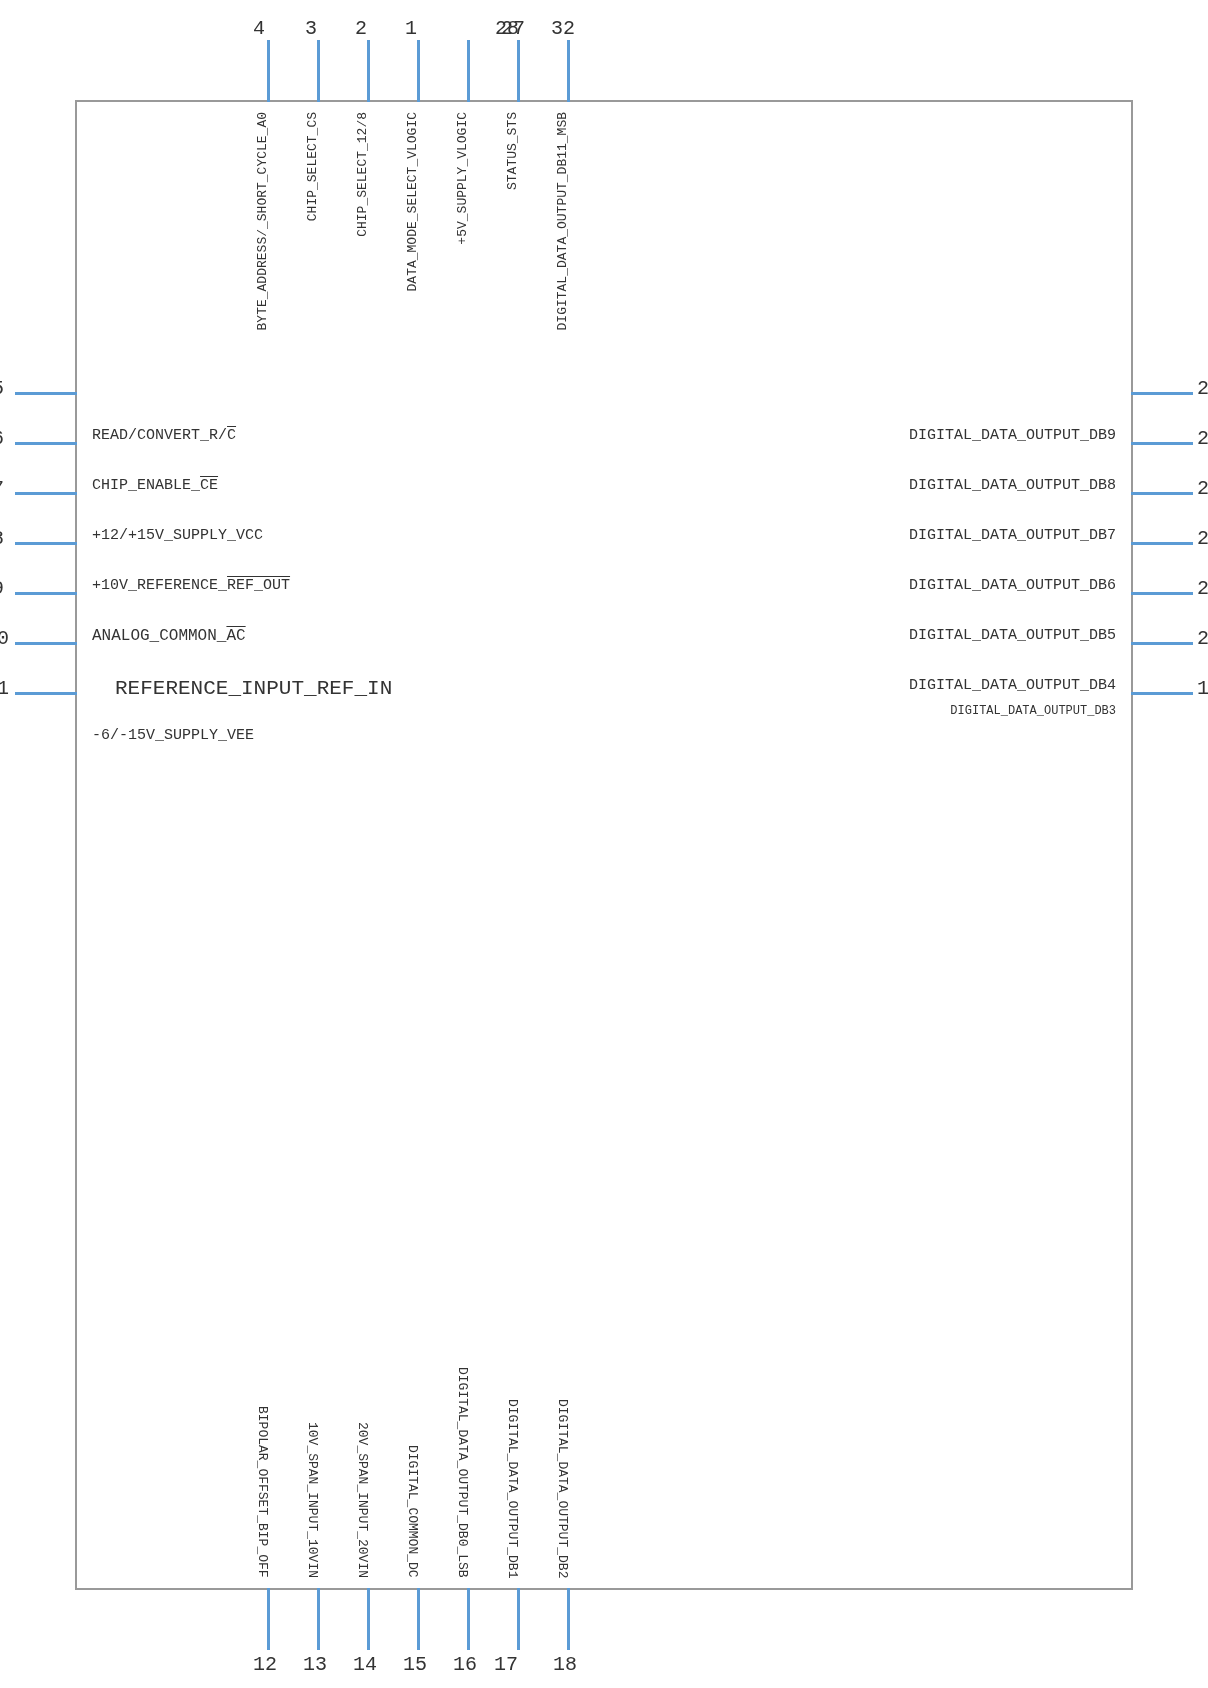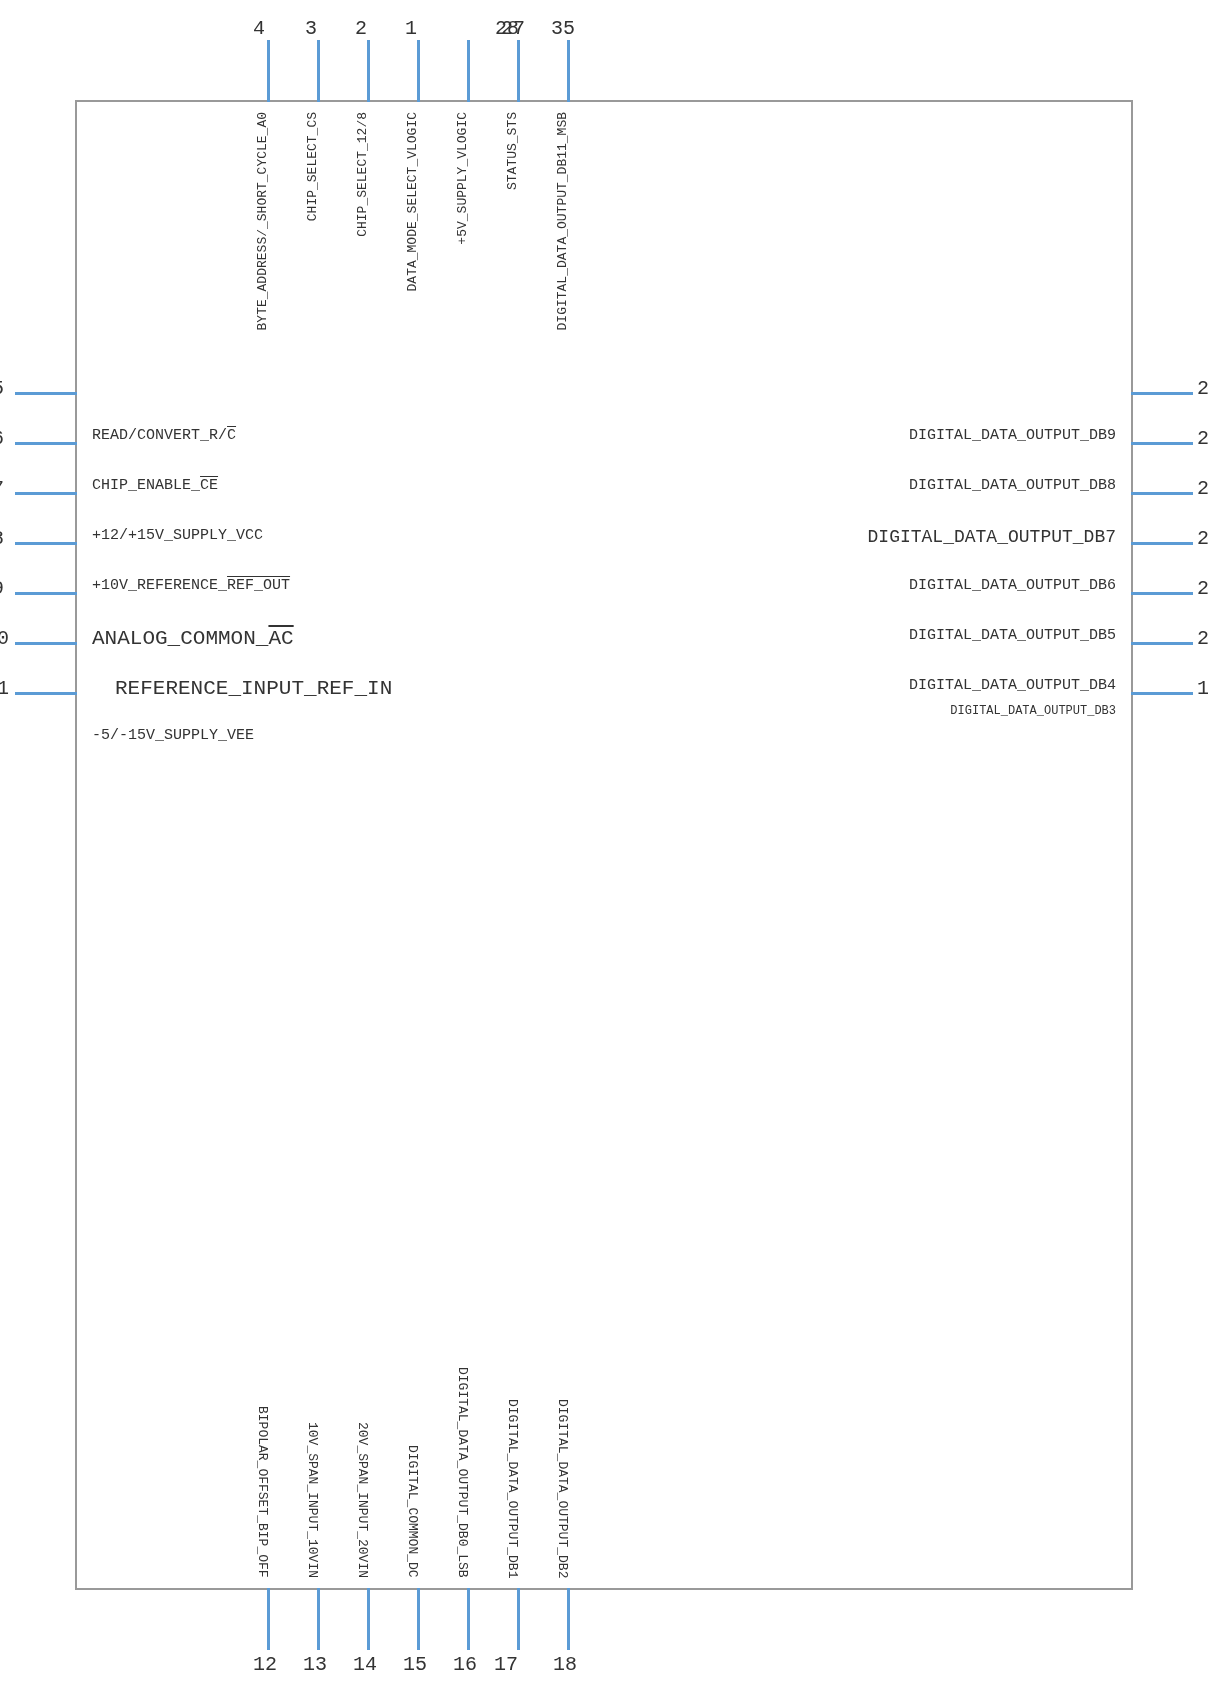--- a/index.html
+++ b/index.html
@@ -85,21 +85,21 @@
 
     <div style="position:absolute; top:-62px; left:390px; width:3px; height:62px; background:#5b9bd5;"></div>
     <div class="pin-label" style="top:-85px; left:374px;margin-left:44px;">28</div>
     <div class="signal-label signal-label-vertical" style="position:absolute; top:10px; left:378px; font-size:13px;">+5V_SUPPLY_VLOGIC</div>
 
     <div style="position:absolute; top:-62px; left:440px; width:3px; height:62px; background:#5b9bd5;"></div>
     <div class="pin-label" style="top:-85px; left:424px;">27</div>
     <div class="signal-label signal-label-vertical" style="position:absolute; top:10px; left:428px; font-size:13px;">STATUS_STS</div>
 
     <div style="position:absolute; top:-62px; left:490px; width:3px; height:62px; background:#5b9bd5;"></div>
-    <div class="pin-label" style="top:-85px; left:474px;">35</div>
+    <div class="pin-label" style="top:-85px; left:474px;">32</div>
     <div class="signal-label signal-label-vertical" style="position:absolute; top:10px; left:478px; font-size:13px;">DIGITAL_DATA_OUTPUT_DB11_MSB</div>
 
     <div style="position:absolute; bottom:-62px; left:190px; width:3px; height:62px; background:#5b9bd5;"></div>
     <div class="pin-label" style="position:absolute; bottom:-88px; left:176px;">12</div>
     <div class="signal-label signal-label-vertical" style="position:absolute; bottom:10px; left:178px; font-size:13px; writing-mode:vertical-rl; text-orientation:mixed; transform:none;">BIPOLAR_OFFSET_BIP_OFF</div>
 
     <div style="position:absolute; bottom:-62px; left:240px; width:3px; height:62px; background:#5b9bd5;"></div>
     <div class="pin-label" style="position:absolute; bottom:-88px; left:226px;">13</div>
     <div class="signal-label" style="position:absolute; bottom:10px; left:228px; font-size:13px; writing-mode:vertical-rl; text-orientation:mixed; transform:none;">10V_SPAN_INPUT_10VIN</div>
 
@@ -137,42 +137,42 @@
     <div style="position:absolute; top:440px; left:-62px; height:3px; width:62px; background:#5b9bd5;"></div>
     <div class="pin-label" style="position:absolute; top:425px; left:-85px;">8</div>
     <div class="signal-label" style="position:absolute; top:425px; left:15px; font-size:15px;">+12/+15V_SUPPLY_VCC</div>
 
     <div style="position:absolute; top:490px; left:-62px; height:3px; width:62px; background:#5b9bd5;"></div>
     <div class="pin-label" style="position:absolute; top:475px; left:-85px;">9</div>
     <div class="signal-label" style="position:absolute; top:475px; left:15px; font-size:15px;">+10V_REFERENCE_<span class="overline">REF_OUT</span></div>
 
     <div style="position:absolute; top:540px; left:-62px; height:3px; width:62px; background:#5b9bd5;"></div>
     <div class="pin-label" style="position:absolute; top:525px; left:-92px;">10</div>
-    <div class="signal-label" style="position:absolute; top:525px; left:15px; font-size:21px;">ANALOG_COMMON_<span class="overline">AC</span></div>
+    <div class="signal-label" style="position:absolute; top:525px; left:15px; font-size:16px;">ANALOG_COMMON_<span class="overline">AC</span></div>
 
     <div style="position:absolute; top:590px; left:-62px; height:3px; width:62px; background:#5b9bd5;"></div>
     <div class="pin-label" style="position:absolute; top:575px; left:-92px;">11</div>
     <div class="signal-label" style="position:absolute; top:575px; left:15px; font-size:21px;margin-left:23px;">REFERENCE_INPUT_REF_IN</div>
 
-    <div class="signal-label" style="position:absolute; top:625px; left:15px; font-size:15px;">-5/-15V_SUPPLY_VEE</div>
+    <div class="signal-label" style="position:absolute; top:625px; left:15px; font-size:15px;">-6/-15V_SUPPLY_VEE</div>
 
     <div style="position:absolute; top:290px; right:-62px; height:3px; width:62px; background:#5b9bd5;"></div>
     <div class="pin-label" style="position:absolute; top:275px; right:-90px;">25</div>
 
     <div style="position:absolute; top:340px; right:-62px; height:3px; width:62px; background:#5b9bd5;"></div>
     <div class="pin-label" style="position:absolute; top:325px; right:-90px;">24</div>
     <div class="signal-label" style="position:absolute; top:325px; right:15px; font-size:15px; text-align:right; right:15px;">DIGITAL_DATA_OUTPUT_DB9</div>
 
     <div style="position:absolute; top:390px; right:-62px; height:3px; width:62px; background:#5b9bd5;"></div>
     <div class="pin-label" style="position:absolute; top:375px; right:-90px;">23</div>
     <div class="signal-label" style="position:absolute; top:375px; right:15px; font-size:15px;">DIGITAL_DATA_OUTPUT_DB8</div>
 
     <div style="position:absolute; top:440px; right:-62px; height:3px; width:62px; background:#5b9bd5;"></div>
     <div class="pin-label" style="position:absolute; top:425px; right:-90px;">22</div>
-    <div class="signal-label" style="position:absolute; top:425px; right:15px; font-size:18px;">DIGITAL_DATA_OUTPUT_DB7</div>
+    <div class="signal-label" style="position:absolute; top:425px; right:15px; font-size:15px;">DIGITAL_DATA_OUTPUT_DB7</div>
 
     <div style="position:absolute; top:490px; right:-62px; height:3px; width:62px; background:#5b9bd5;"></div>
     <div class="pin-label" style="position:absolute; top:475px; right:-90px;">21</div>
     <div class="signal-label" style="position:absolute; top:475px; right:15px; font-size:15px;">DIGITAL_DATA_OUTPUT_DB6</div>
 
     <div style="position:absolute; top:540px; right:-62px; height:3px; width:62px; background:#5b9bd5;"></div>
     <div class="pin-label" style="position:absolute; top:525px; right:-90px;">20</div>
     <div class="signal-label" style="position:absolute; top:525px; right:15px; font-size:15px;">DIGITAL_DATA_OUTPUT_DB5</div>
 
     <div style="position:absolute; top:590px; right:-62px; height:3px; width:62px; background:#5b9bd5;"></div>

